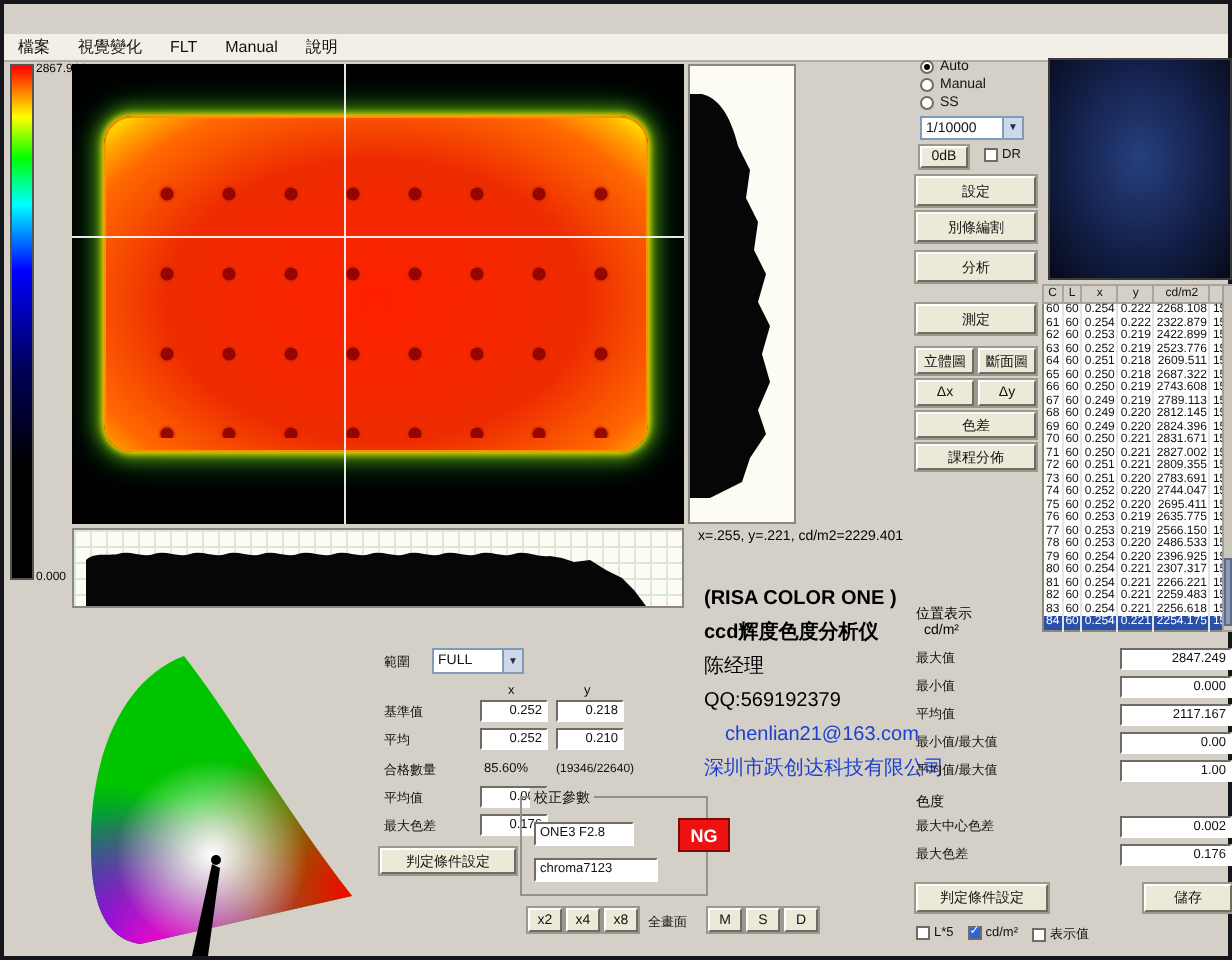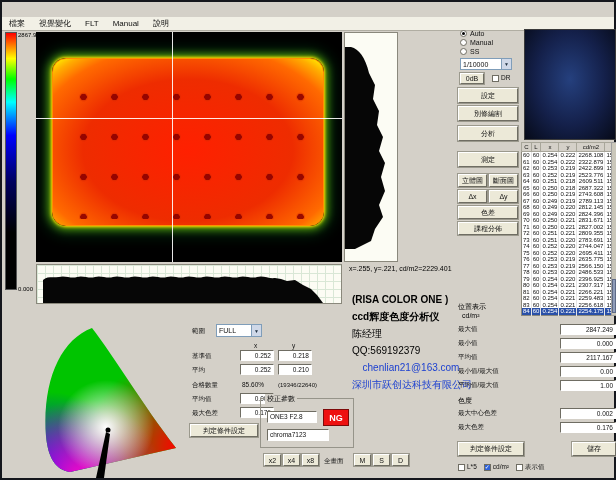--- a/index.html
+++ b/index.html
@@ -61,21 +61,21 @@
   .scrollbar { position:absolute; left:609px; top:140px; width:6px; height:174px; background:#cac7ba; border:1px solid #a0a0a0; }
   .scroll-thumb { position:absolute; left:0; right:0; bottom:2px; height:34px; background:#8f9cb8; border:1px solid #5e6a86; }
   .section-label { position:absolute; font-size:7px; color:#000; }
   .pos-rows { position:absolute; left:456px; width:158px; }
   .pos-row { display:flex; align-items:center; height:14px; }
   .pos-label { flex:1; font-size:6.5px; }
   .pos-value { width:56px; height:11px; font-size:6.5px; text-align:right; padding:1px 2px 0 0; }
   .group { position:absolute; border:1px solid #96948a; }
   .group-label { position:absolute; top:-5px; left:4px; background:#d4d0c8; padding:0 2px; font-size:7px; }
   .field { font-size:6.5px; padding:1px 2px; white-space:nowrap; }
-  .ng-badge { position:absolute; background:#ee1111; color:#fff; font-weight:bold; font-size:9px; display:flex; align-items:center; justify-content:center; border:1px solid #7d0a0a; }
+  .ng-badge { position:absolute; background:#ee1111; color:#fff; font-weight:bold; font-size:9px; display:flex; align-items:center; justify-content:center; border:1px solid #7d0a0a;margin-left:16px; }
   .mini-label { font-size:6.5px; }
   .val-box { height:11px; font-size:6.5px; text-align:right; padding:1px 2px 0 0; }
   svg { display:block; }
 </style>
 </head>
 <body>
 
 <div class="window">
 
 

